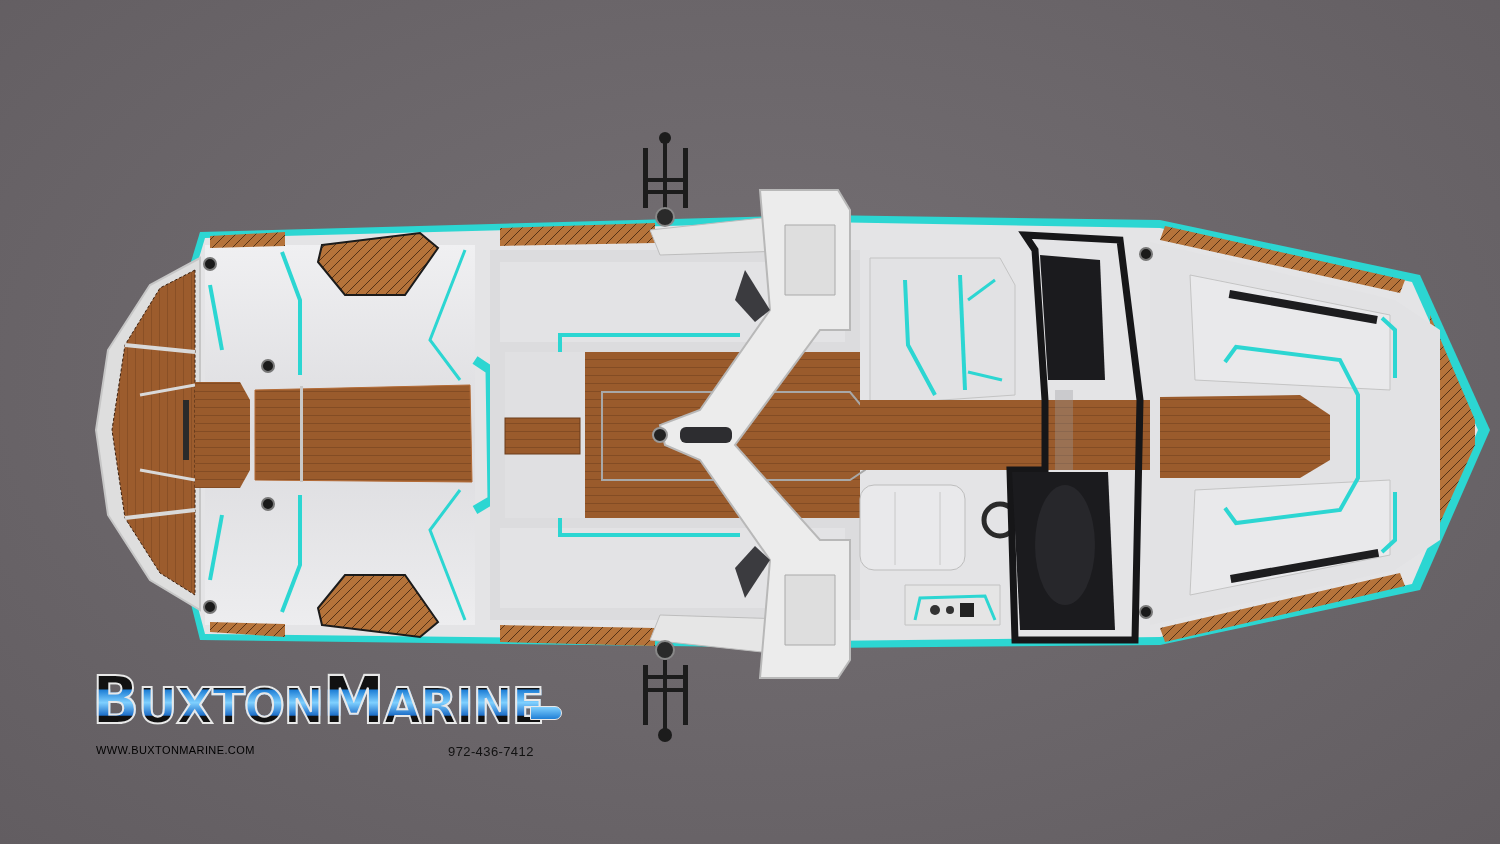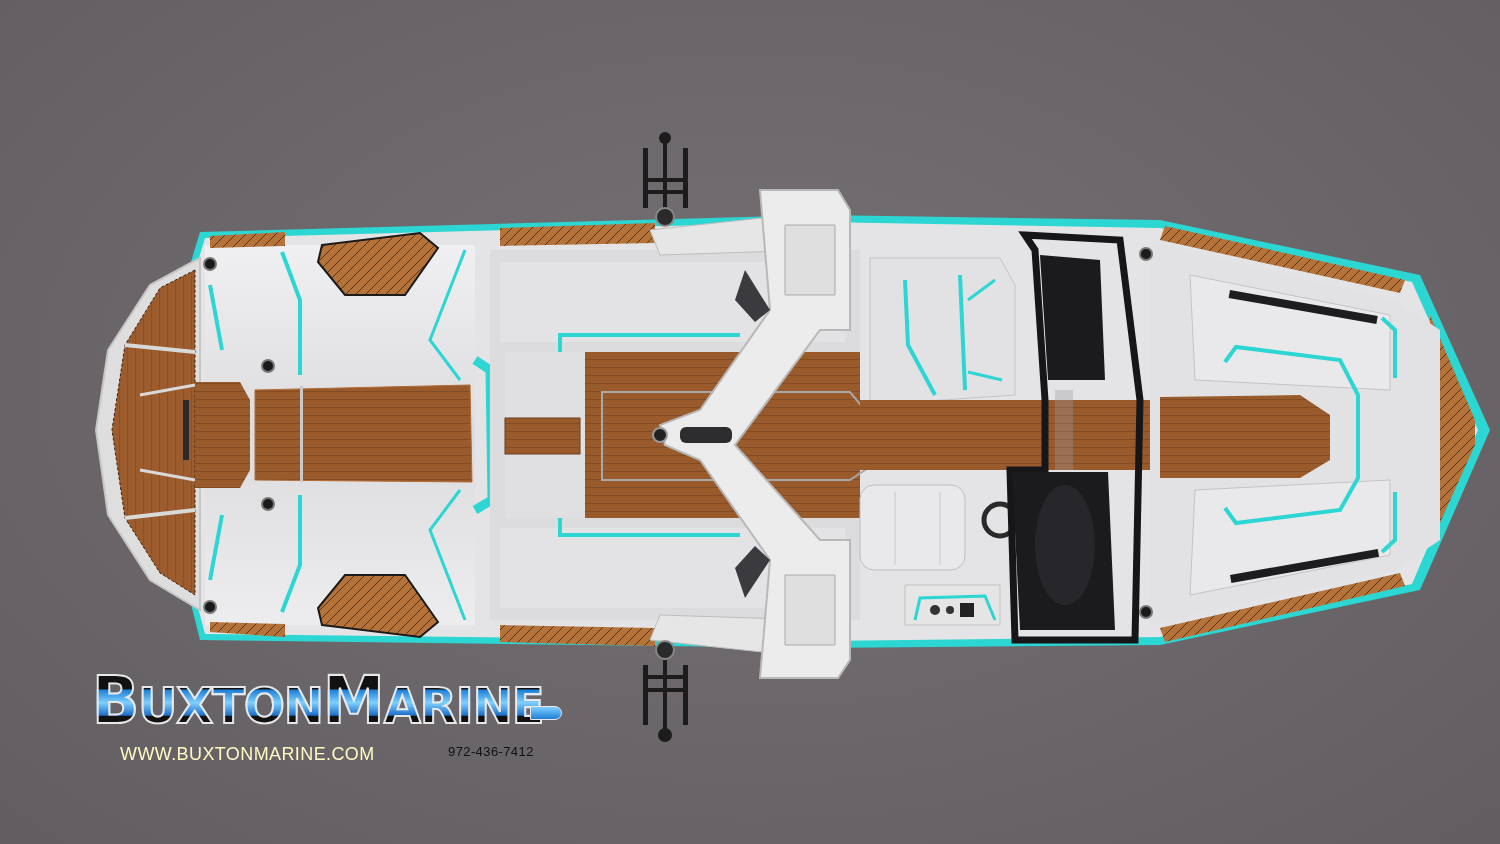--- a/index.html
+++ b/index.html
@@ -7,21 +7,21 @@
   .bg{position:absolute;inset:0;background:radial-gradient(ellipse at 50% 45%,#757074 0%,#6b666a 55%,#625d61 100%);}
   svg.boat{position:absolute;left:0;top:0;}
   .logo{position:absolute;left:92px;top:668px;width:470px;height:100px;}
   .logo-word{position:absolute;left:0;top:0;font-family:"DejaVu Sans",sans-serif;font-weight:bold;font-size:48px;letter-spacing:-1px;line-height:62px;
      color:#111;-webkit-text-stroke:2px #e8e8e8;
      background:linear-gradient(180deg,#111 0%,#111 30%,#1f7fd6 32%,#7fd0ff 50%,#1e6fc9 68%,#111 70%,#111 100%);
      -webkit-background-clip:text;background-clip:text;-webkit-text-fill-color:transparent;
      text-shadow:none;transform:scaleY(1.05);transform-origin:top left;}
   .logo-word .big{font-size:62px;}
   .logo-tail{position:absolute;left:438px;top:38px;width:30px;height:12px;border-radius:0 8px 8px 0;background:linear-gradient(180deg,#7fd0ff,#1f7fd6);border:1px solid #e8e8e8;}
-  .logo-url{position:absolute;left:4px;top:76px;font-size:18px;color:#fef9c3;letter-spacing:0.4px;margin-left:24px;}
+  .logo-url{position:absolute;left:4px;top:76px;font-size:11px;color:#000000;letter-spacing:0.4px;}
   .logo-phone{position:absolute;left:356px;top:76px;font-size:13px;color:#111;letter-spacing:0.4px;text-align:right;}
 </style>
 </head>
 <body>
 
 <div class="bg"></div>
 
 <svg class="boat" width="1500" height="844" viewBox="0 0 1500 844">
   <defs>
     <pattern id="teak" width="8" height="8" patternUnits="userSpaceOnUse">

